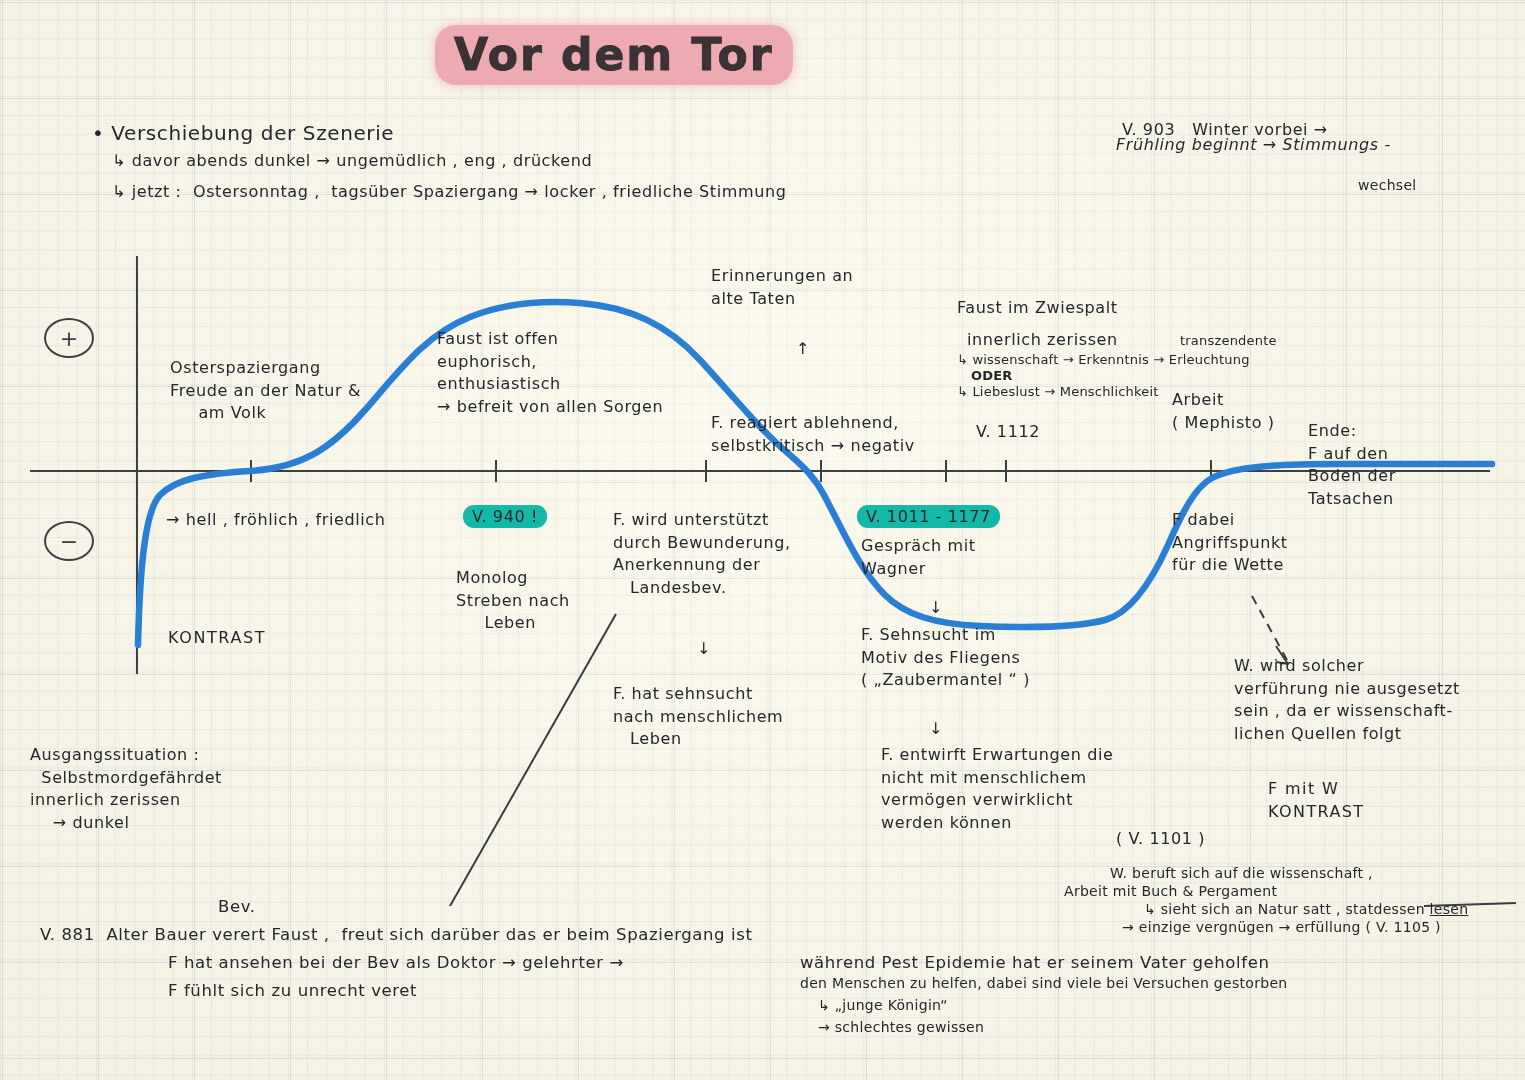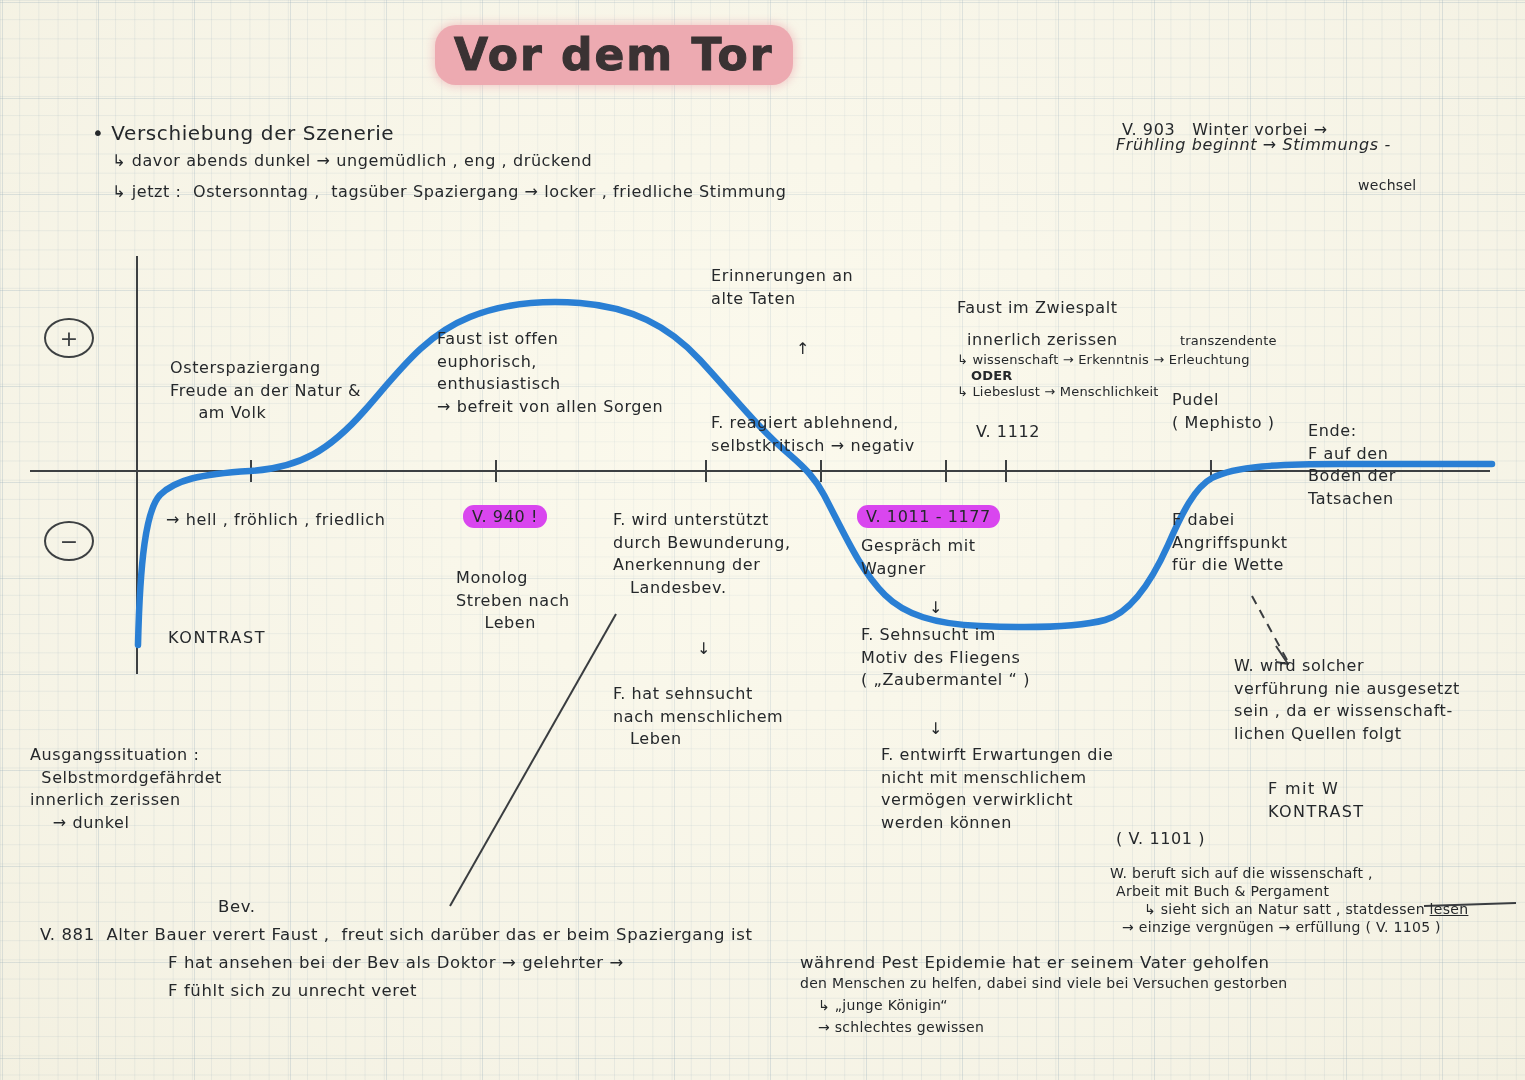--- a/index.html
+++ b/index.html
@@ -58,21 +58,21 @@
   #axisX{position:absolute;left:30px;top:470px;width:1460px;height:2px;background:#3d4042;}
   #axisY{position:absolute;left:136px;top:256px;width:2px;height:418px;background:#3d4042;}
   .tick{position:absolute;width:2px;height:22px;background:#3d4042;top:460px;}
   .pmcircle{
     position:absolute;width:46px;height:36px;border:2px solid #3d4042;border-radius:50%;
     display:flex;align-items:center;justify-content:center;
     font-size:22px;color:#3d4042;font-family:"DejaVu Sans", sans-serif;
   }
   
   .hl{
-    background:#d946ef;border-radius:11px;padding:2px 9px;
+    background:#14b8a6;border-radius:11px;padding:2px 9px;
     box-decoration-break:clone;-webkit-box-decoration-break:clone;
   }
   
   svg.layer{position:absolute;left:0;top:0;width:1525px;height:1080px;pointer-events:none;overflow:visible;}
   .und{text-decoration:underline;}
 </style>
 </head>
 <body>
 
 <div id="grid"></div>
@@ -145,21 +145,21 @@
 
 <div class="hw sub" style="left:976px;top:421px;">V. 1112</div>
 
 <div class="hw sub" style="left:957px;top:297px;">Faust im Zwiespalt</div>
 <div class="hw sub" style="left:967px;top:329px;">innerlich zerissen</div>
 <div class="hw tiny" style="left:1180px;top:332px;">transzendente</div>
 <div class="hw tiny" style="left:957px;top:351px;">↳ wissenschaft → Erkenntnis → Erleuchtung</div>
 <div class="hw tiny" style="left:971px;top:367px;font-weight:bold;">ODER</div>
 <div class="hw tiny" style="left:957px;top:383px;">↳ Liebeslust → Menschlichkeit</div>
 
-<div class="hw sub" style="left:1172px;top:389px;">Pudel
+<div class="hw sub" style="left:1172px;top:389px;">Arbeit
 ( Mephisto )</div>
 <div class="hw sub" style="left:1308px;top:420px;">Ende:
 F auf den
 Boden der
 Tatsachen</div>
 
 <div class="hw sub" style="left:166px;top:509px;">→ hell , fröhlich , friedlich</div>
 <div class="hw sub" style="left:168px;top:627px;letter-spacing:1.6px;">KONTRAST</div>
 
 <div style="position:absolute;left:463px;top:506px;">
@@ -204,21 +204,21 @@
 <div class="hw sub" style="left:1268px;top:778px;letter-spacing:1.4px;">F mit W
 KONTRAST</div>
 
 <div class="hw sub" style="left:30px;top:744px;">Ausgangssituation :
   Selbstmordgefährdet
 innerlich zerissen
     → dunkel</div>
 
 <div class="hw sub" style="left:1116px;top:828px;">( V. 1101 )</div>
 <div class="hw xsmall" style="left:1110px;top:864px;text-align:center;">W. beruft sich auf die wissenschaft ,</div>
-<div class="hw xsmall" style="left:1116px;top:882px;">Arbeit mit Buch &amp; Pergament</div>
+<div class="hw xsmall" style="left:1064px;top:882px;">Arbeit mit Buch &amp; Pergament</div>
 <div class="hw xsmall" style="left:1144px;top:900px;"><span>↳ sieht sich an Natur satt , statdessen </span><span class="und">lesen</span></div>
 <div class="hw xsmall" style="left:1122px;top:918px;">→ einzige vergnügen → erfüllung ( V. 1105 )</div>
 
 <div class="hw small" style="left:218px;top:895px;">Bev.</div>
 <div class="hw small" style="left:40px;top:923px;">V. 881  Alter Bauer verert Faust ,  freut sich darüber das er beim Spaziergang ist</div>
 <div class="hw small" style="left:168px;top:951px;">F hat ansehen bei der Bev als Doktor → gelehrter →</div>
 <div class="hw small" style="left:168px;top:979px;">F fühlt sich zu unrecht veret</div>
 <div class="hw small" style="left:800px;top:951px;">während Pest Epidemie hat er seinem Vater geholfen</div>
 <div class="hw xsmall" style="left:800px;top:974px;">den Menschen zu helfen, dabei sind viele bei Versuchen gestorben</div>
 <div class="hw xsmall" style="left:818px;top:996px;">↳ „junge Königin“</div>

